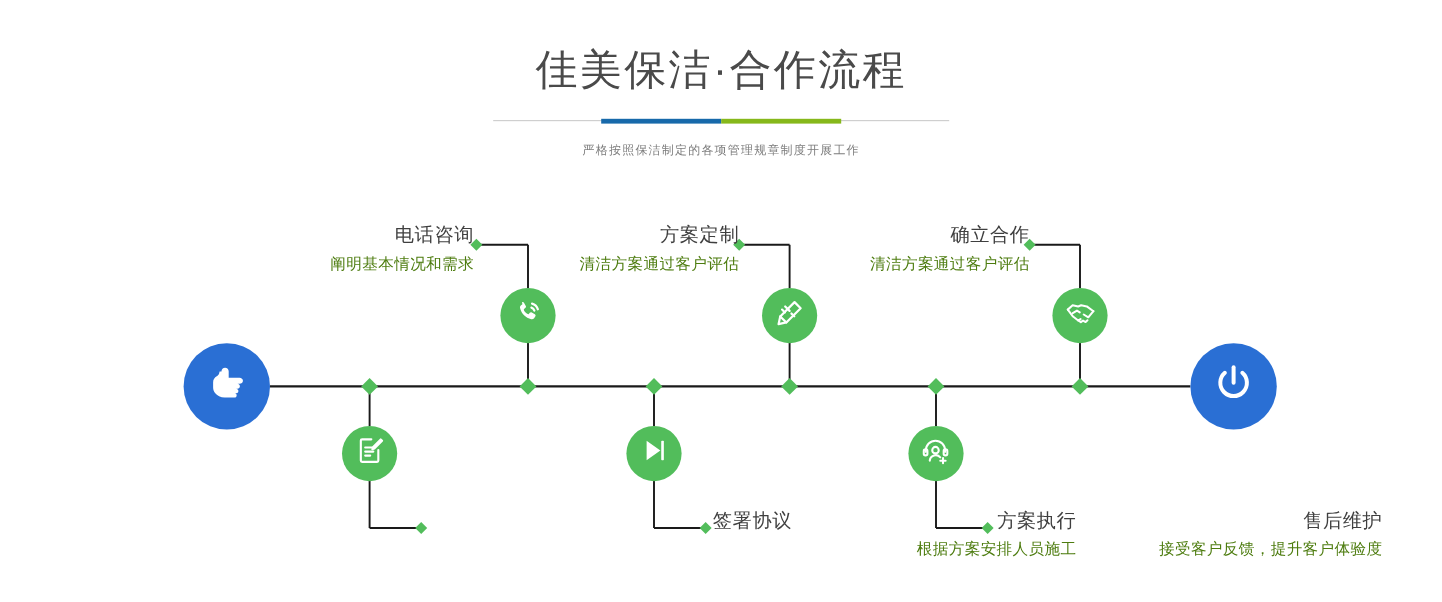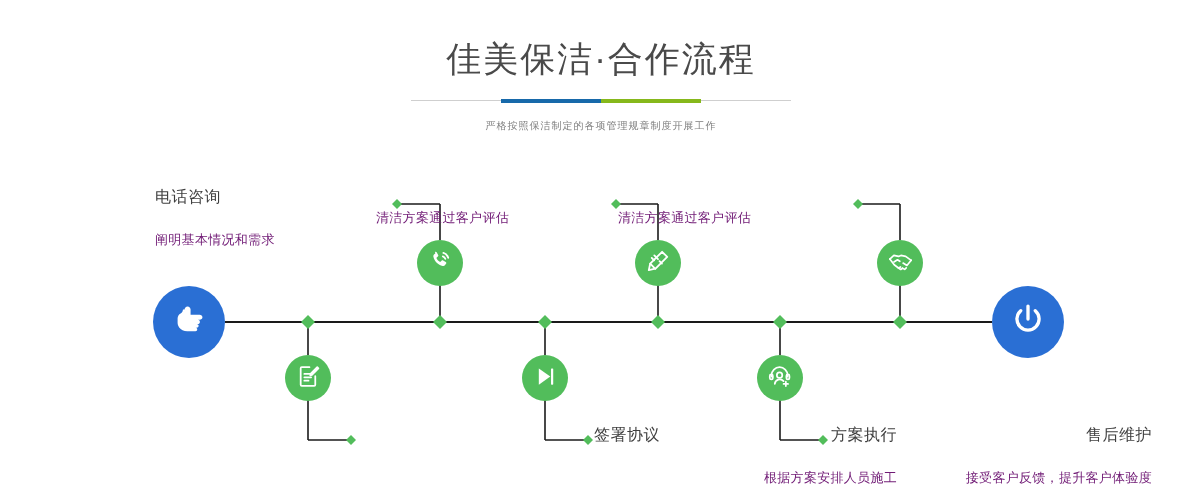--- a/index.html
+++ b/index.html
@@ -103,27 +103,26 @@
     white-space: nowrap;
   }
   .step-title {
     font-size: 16px;
     color: #3f3f3f;
     line-height: 22px;
     letter-spacing: 0.5px;
   }
   .step-desc {
     font-size: 13px;
-    color: #701a75;
+    color: #4d7c0f;
     line-height: 20px;
     letter-spacing: 0.3px;
     padding-top: 2px;
-    margin-top: 20px;
-  }
-  .step-text.align-right { text-align: left; }
+  }
+  .step-text.align-right { text-align: right; }
   .step-text.align-left  { text-align: right; }
 </style>
 </head>
 <body>
 
 <div id="page">
 
   <div class="header">
     <h1 class="page-title">佳美保洁·合作流程</h1>
     <div class="divider">
@@ -210,36 +209,38 @@
       <svg width="26" height="26" viewBox="0 0 24 24" fill="none" stroke="#ffffff" stroke-width="1.7" stroke-linecap="round" stroke-linejoin="round">
         <path d="M15.8 3.5l4.7 4.7-11 11-4.7-4.7z"></path>
         <path d="M4.8 14.5l-1.3 5.9 5.9-1.3"></path>
         <path d="M8.6 6.8l3.4 3.4"></path>
         <path d="M6.2 9.2l2.2 2.2"></path>
         <path d="M13.4 12.2l2.2 2.2"></path>
       </svg>
     </span>
   </div>
   <div class="step-text align-right" style="left:376px; top:186px; width:240px;">
+    <div class="step-title">方案定制</div>
     <div class="step-desc">清洁方案通过客户评估</div>
   </div>
 
   <div class="node-icon" style="left:877px; top:240px;">
     <span>
       <svg width="27" height="27" viewBox="0 0 24 24" fill="none" stroke="#ffffff" stroke-width="1.5" stroke-linecap="round" stroke-linejoin="round">
         <path d="M2.5 9.8l3.6-3.2 4.1.9 2.2-.9 4.2.8 4.9 3.6"></path>
         <path d="M21.5 10.9l-3.8 4.6-3.4-2.1"></path>
         <path d="M2.5 9.8l3.9 5.1 3.8 2.9 1.8-1"></path>
         <path d="M10.2 17.8l2 1.3 1.6-1.1"></path>
         <path d="M13.8 18l1.9 1 1.4-1.3"></path>
         <path d="M6.2 12.4l3.1-1.9 2.1 1.3"></path>
       </svg>
     </span>
   </div>
   <div class="step-text align-right" style="left:618px; top:186px; width:240px;">
+    <div class="step-title">确立合作</div>
     <div class="step-desc">清洁方案通过客户评估</div>
   </div>
 
   <div class="node-icon" style="left:285px; top:355px;">
     <span>
       <svg width="25" height="25" viewBox="0 0 24 24" fill="none" stroke="#ffffff" stroke-width="1.7" stroke-linecap="round" stroke-linejoin="round">
         <path d="M18.5 11.6V20a1 1 0 0 1-1 1h-12a1 1 0 0 1-1-1V4a1 1 0 0 1 1-1h7.4"></path>
         <path d="M8 9.5h5.5"></path>
         <path d="M8 12.8h6.5"></path>
         <path d="M8 16h4"></path>

